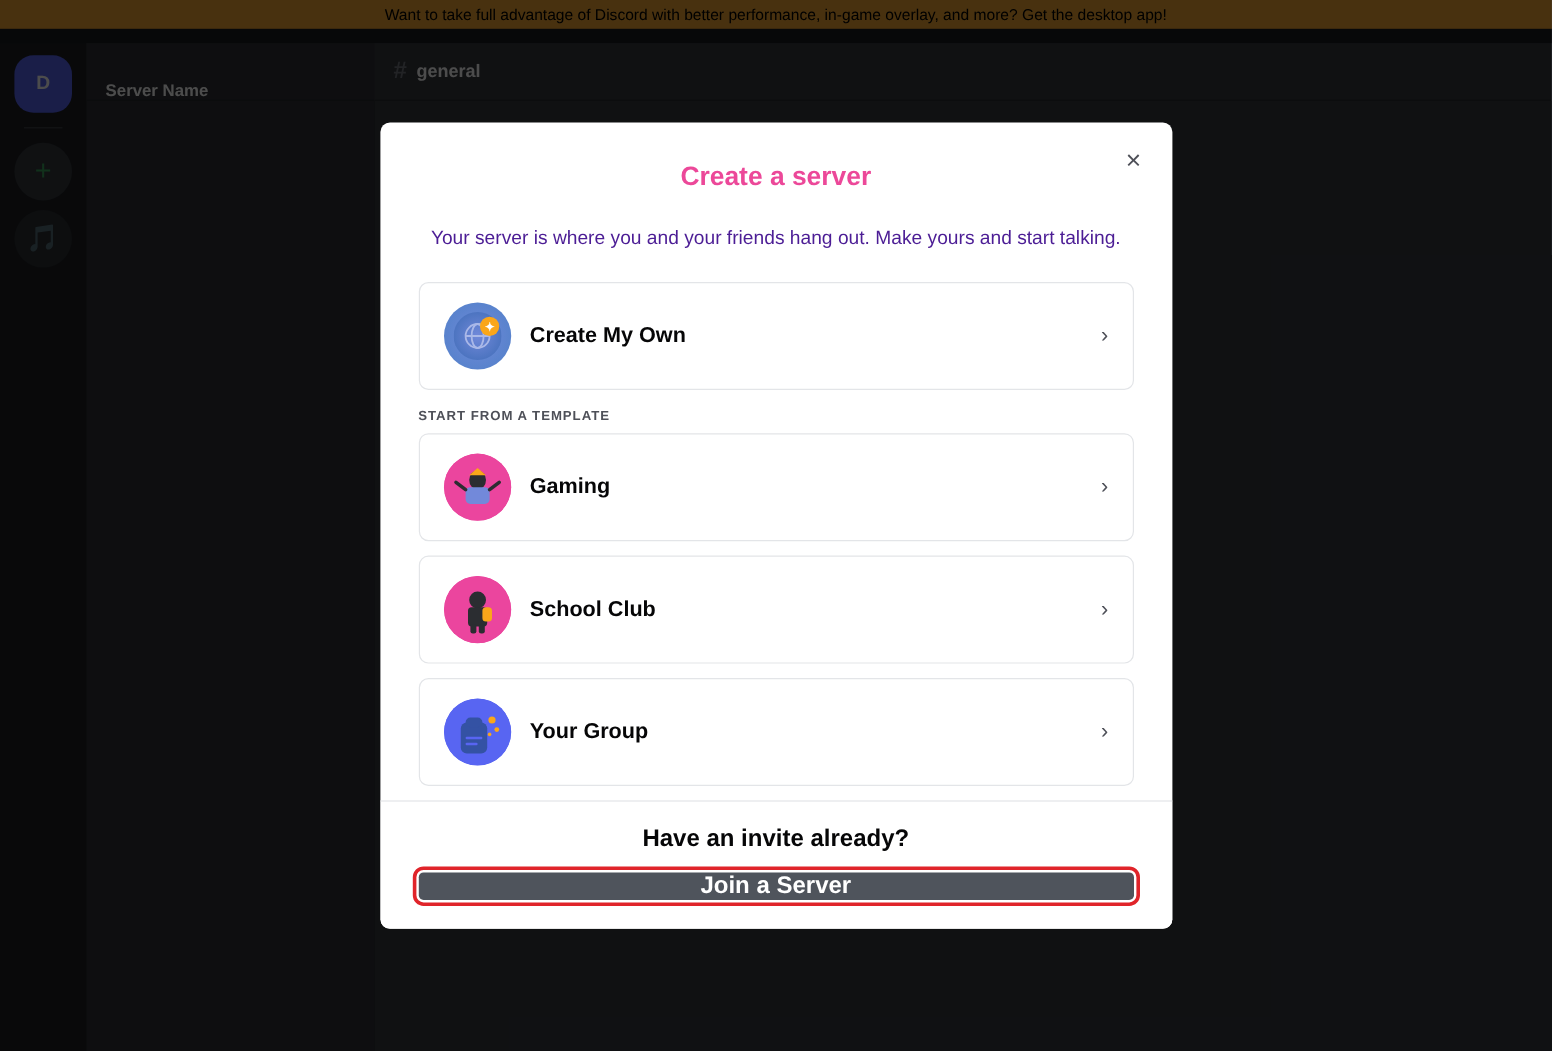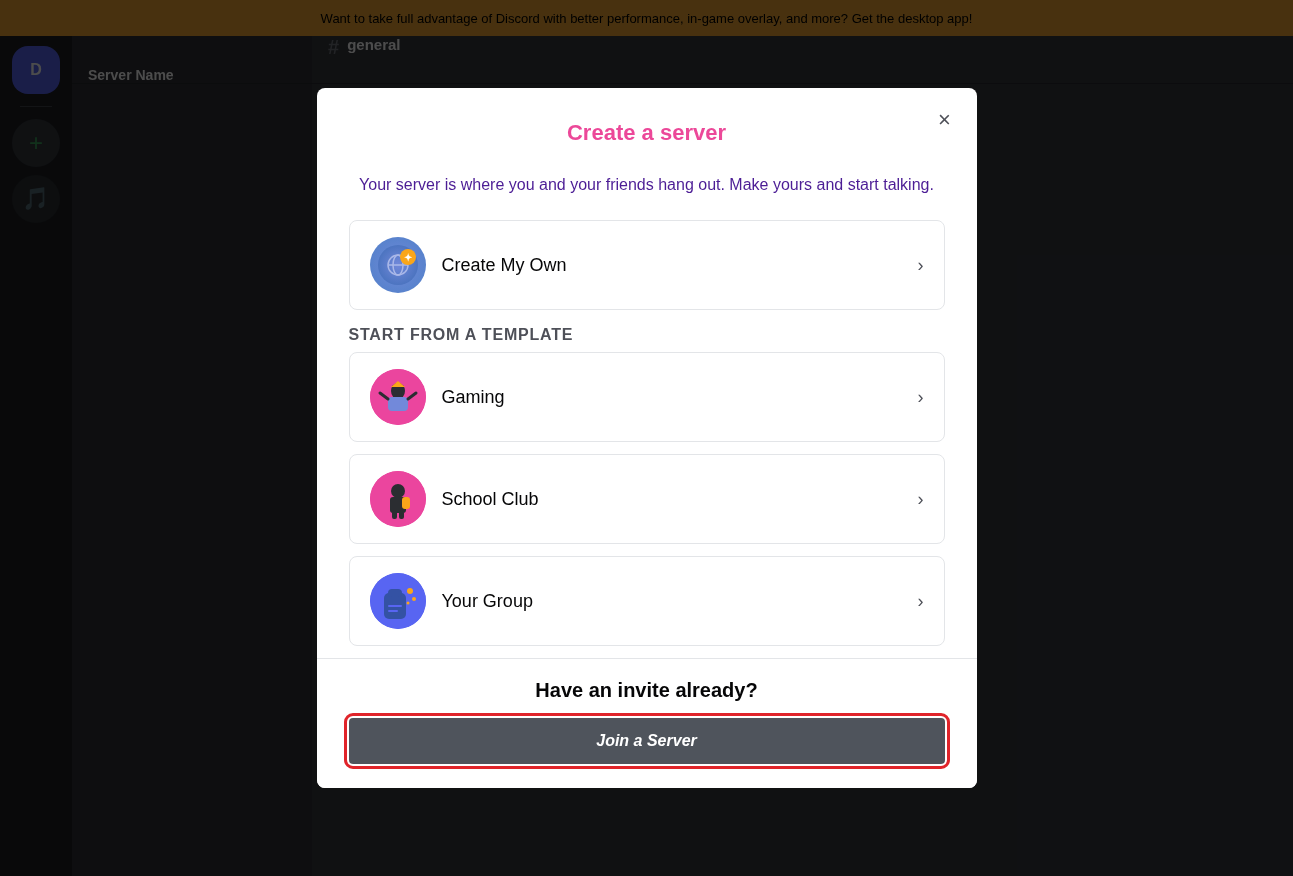--- a/index.html
+++ b/index.html
@@ -20,21 +20,21 @@
       background: #1a1c20;
       display: flex;
     }
 
     
     .top-banner {
       position: absolute;
       top: 0;
       left: 0;
       right: 0;
-      height: 36px;
+      height: 24px;
       background: #f0a432;
       display: flex;
       align-items: center;
       justify-content: center;
       color: #000;
       font-size: 13px;
       font-weight: 500;
       z-index: 1;
     }
 
@@ -202,32 +202,32 @@
       align-items: center;
       justify-content: center;
       flex-shrink: 0;
       overflow: hidden;
       margin-right: 16px;
     }
 
     .option-label {
       flex: 1;
       font-size: 18px;
-      font-weight: 400;
+      font-weight: 700;
       color: #060607;
     }
 
     .option-chevron {
       color: #4e5058;
       font-size: 18px;
     }
 
     
     .section-label {
-      font-size: 16px;
+      font-size: 11px;
       font-weight: 700;
       color: #4e5058;
       letter-spacing: 0.8px;
       text-transform: uppercase;
       margin: 16px 0 8px 0;
     }
 
     
     .modal-footer {
       padding: 20px 32px 24px 32px;
@@ -239,31 +239,29 @@
 
     .footer-title {
       font-size: 20px;
       font-weight: 700;
       color: #060607;
       margin-bottom: 16px;
     }
 
     .join-btn {
       width: 100%;
-      padding: 14px;
       background: #4f545c;
       color: #fff;
       border: none;
       border-radius: 4px;
-      font-size: 16px;
+      font-size: 20px;
       font-weight: 600;
       cursor: pointer;
       outline: 3px solid #e0242a;
       outline-offset: 2px;
-      font-style: italic;
     }
 
     
     .icon-create-own {
       background: radial-gradient(circle, #7289da 0%, #4e80c7 100%);
       position: relative;
     }
 
     .icon-gaming {
       background: #eb459e;
@@ -283,21 +281,21 @@
     
     .bg-header {
       position: absolute;
       top: 0;
       left: 0;
       right: 0;
       height: 48px;
       background: #36393f;
       border-bottom: 1px solid #292b2f;
       display: flex;
-      align-items: flex-start;
+      align-items: center;
       padding: 0 16px;
       gap: 8px;
       color: #fff;
       font-weight: 600;
       font-size: 15px;
     }
 
     .hash-icon {
       color: #72767d;
       font-size: 20px;

